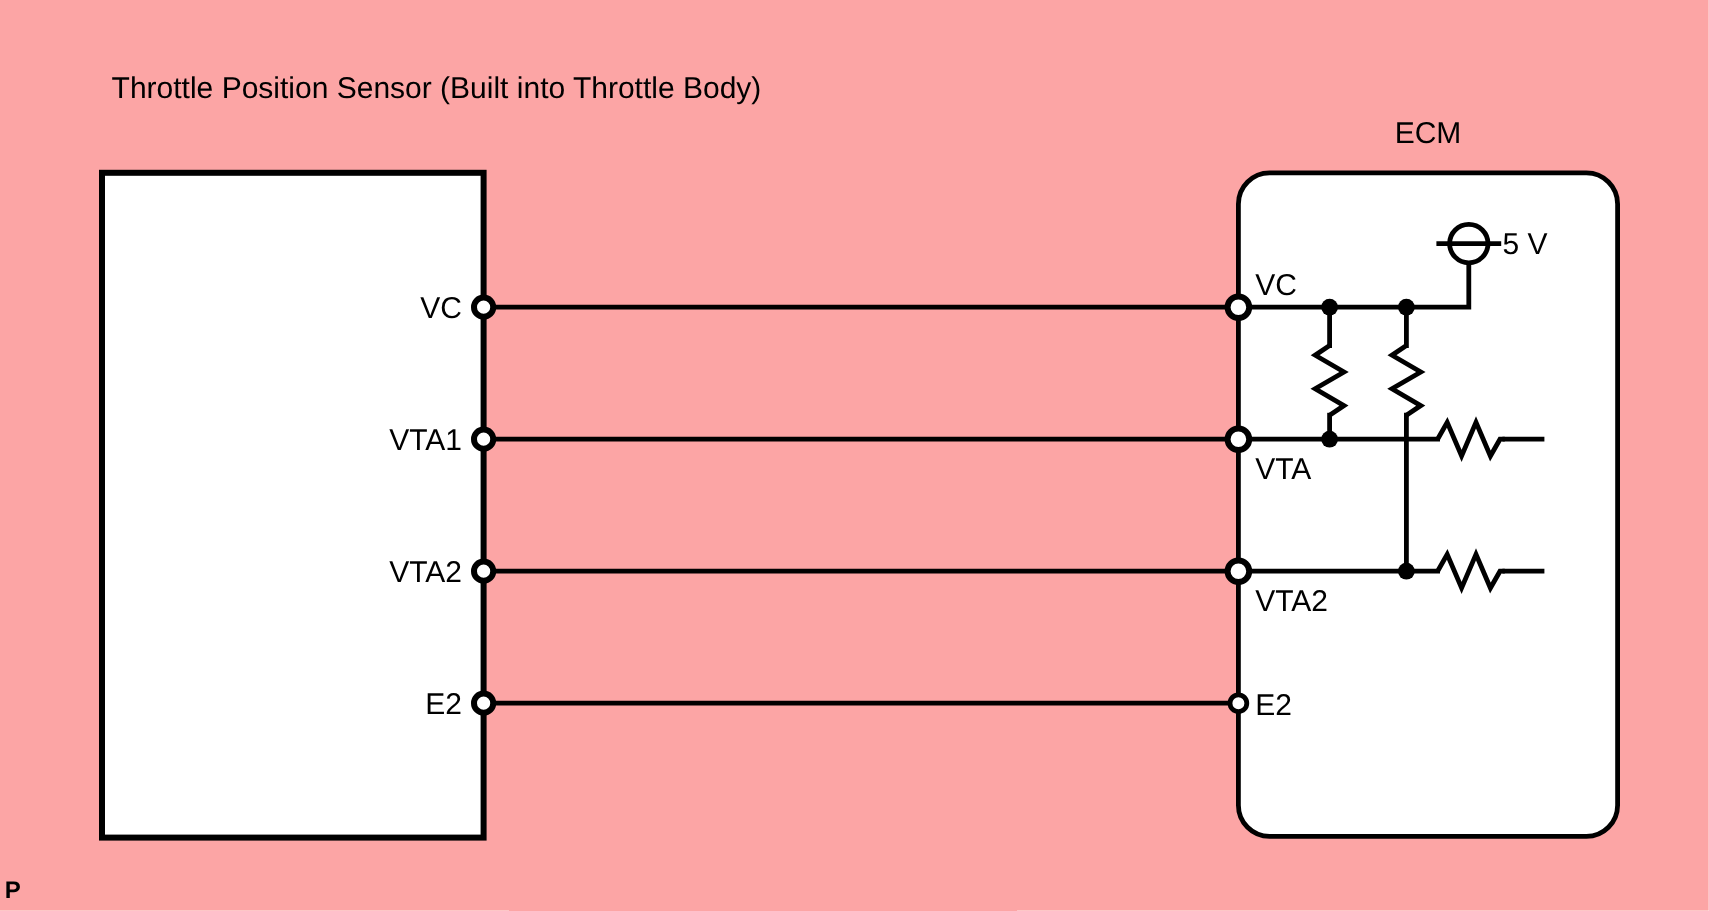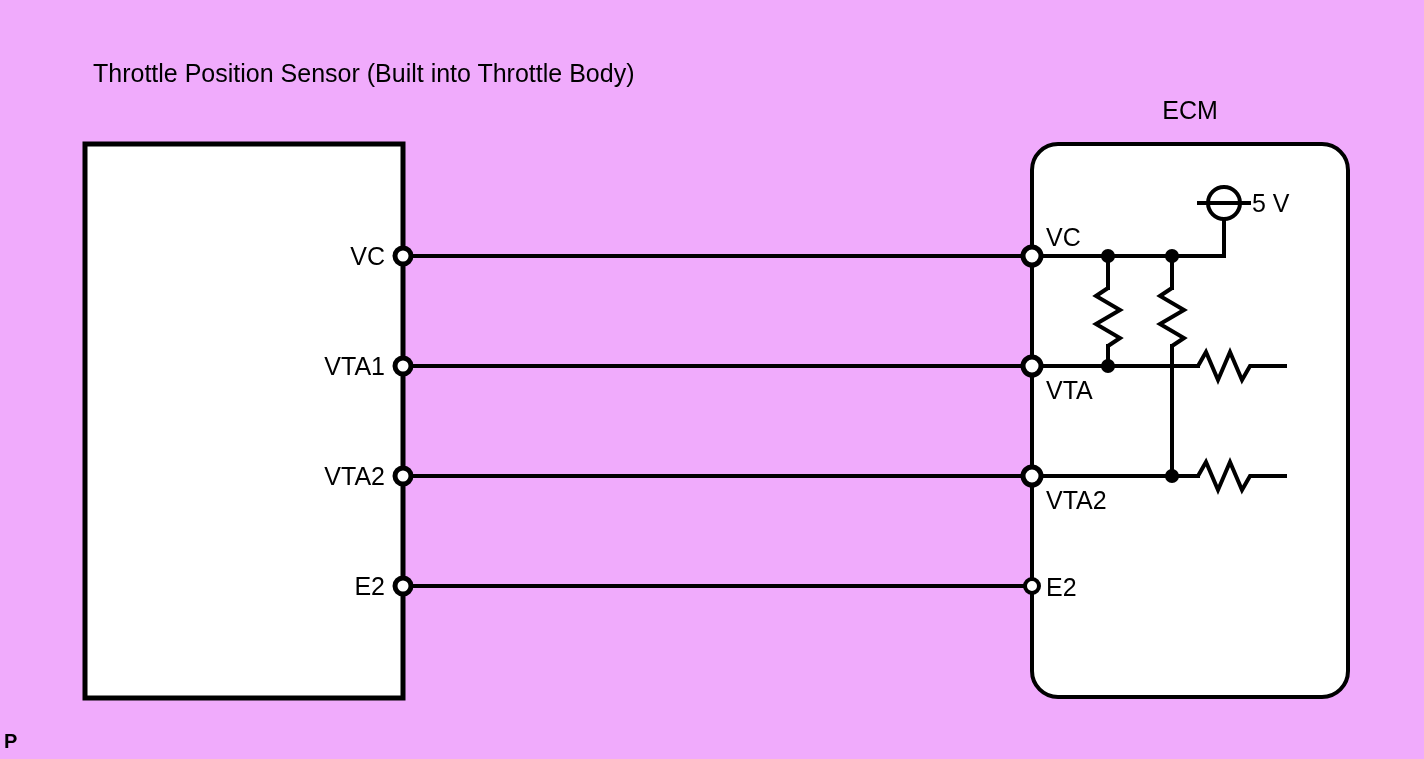--- a/index.html
+++ b/index.html
@@ -9,21 +9,21 @@
     background: #ffffff;
   }
   body {
     font-family: "Liberation Sans", sans-serif;
     color: #000000;
   }
   #diagram-root {
     position: relative;
     width: 1424px;
     height: 759px;
-    background: #f0abfc;
+    background: #fca5a5;
     overflow: hidden;
   }
   svg#circuit-svg {
     position: absolute;
     top: 0;
     left: 0;
     width: 1424px;
     height: 759px;
     display: block;
   }

